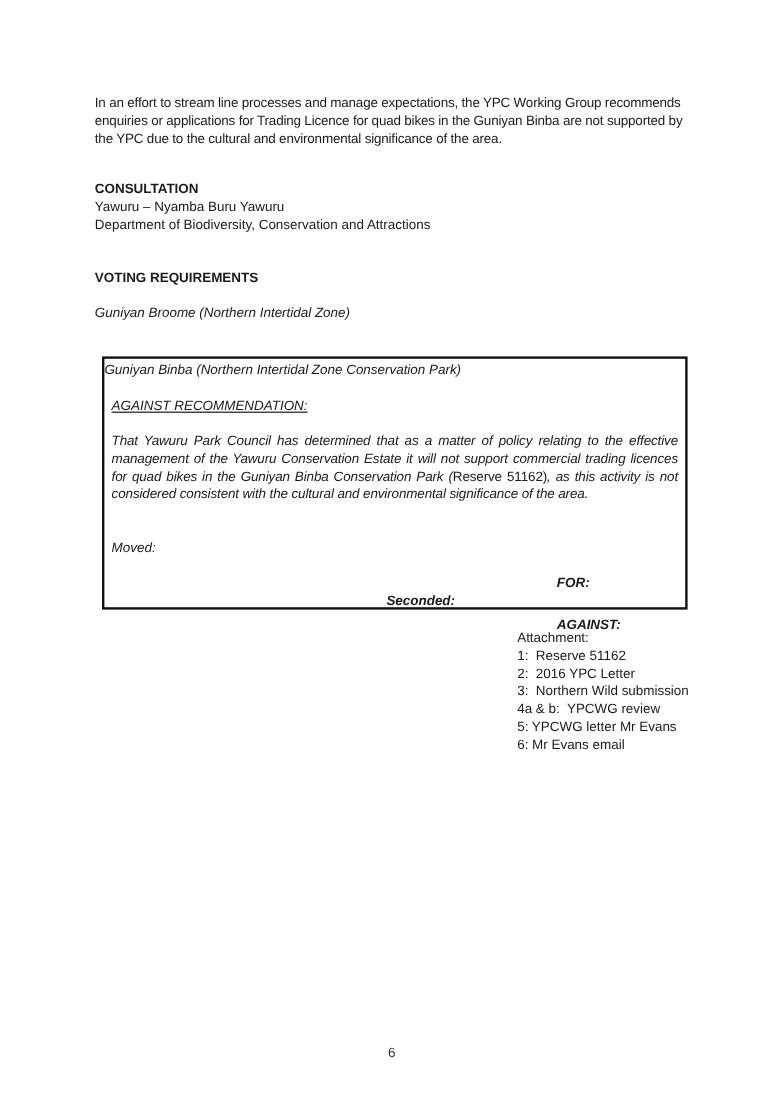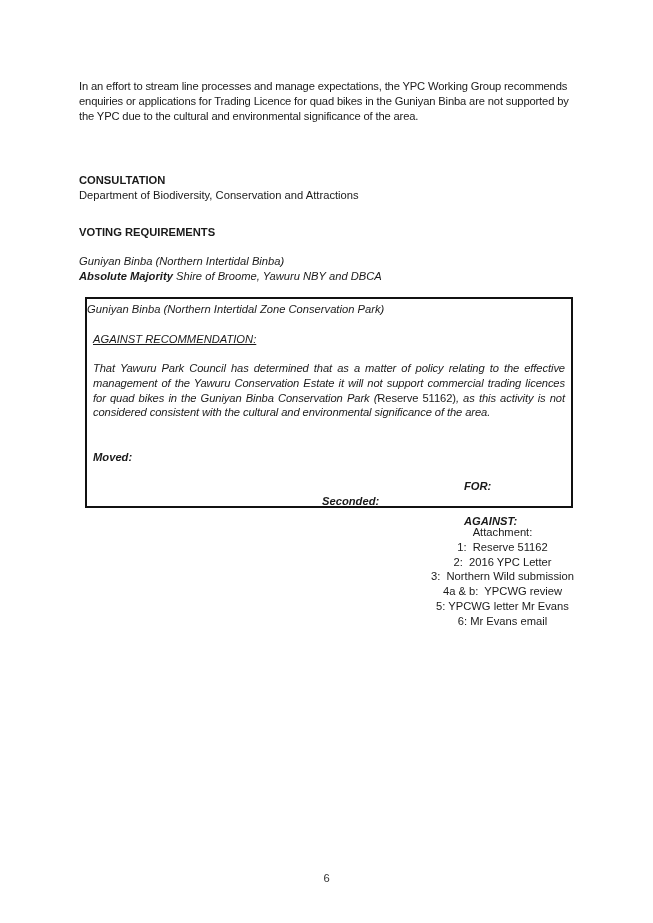--- a/index.html
+++ b/index.html
@@ -18,21 +18,21 @@
       line-height: 14.8px;
     }
     .abs { position: absolute; }
     .para {
       left: 79px;
       top: 79px;
       width: 500px;
       letter-spacing: -0.15px;
     }
     .heading { font-weight: bold; }
-    .section-consult { left: 79px; top: 151px; width: 400px; margin-top: 22px; }
+    .section-consult { left: 79px; top: 151px; width: 400px; }
     .section-voting { left: 79px; top: 225px; width: 400px; }
     .voting-lines { left: 79px; top: 254px; width: 420px; }
     .italic { font-style: italic; }
     .bold { font-weight: bold; }
 
     .box {
       left: 85px;
       top: 297px;
       width: 484px;
       height: 207px;
@@ -56,62 +56,62 @@
       left: 6px;
       right: 6px;
       top: 62px;
       font-style: italic;
       text-align: justify;
       letter-spacing: -0.1px;
     }
     .box-body .upright { font-style: normal; margin-top: 43px; }
     .moved {
       position: absolute; left: 6px; top: 151px;
-      font-style: italic; font-weight: bold;
+      font-style: italic; font-weight: normal;
     }
     .seconded {
       position: absolute; left: 235px; top: 151px;
       font-style: italic; font-weight: bold; margin-top: 44px;
     }
     .for-label {
       position: absolute; left: 377px; top: 180px;
       font-style: italic; font-weight: bold;
     }
     .against-label {
       position: absolute; left: 377px; top: 195px;
       font-style: italic; font-weight: bold; margin-top: 20px;
     }
     .attachments {
       right: 79px;
       top: 525px;
-      text-align: center;
+      text-align: left;
     }
     .attachments div { white-space: pre; }
     .page-number {
       left: 0; right: 0;
       top: 871px;
       text-align: center;
       color: #333;
     }
   </style>
 </head>
 <body>
 
 <div class="abs para">In an effort to stream line processes and manage expectations, the YPC Working Group recommends enquiries or applications for Trading Licence for quad bikes in the Guniyan Binba are not supported by the YPC due to the cultural and environmental significance of the area.</div>
 
 <div class="abs section-consult">
   <div class="heading">CONSULTATION</div>
+  <div>Yawuru – Nyamba Buru Yawuru</div>
   <div>Department of Biodiversity, Conservation and Attractions</div>
 </div>
 
 <div class="abs section-voting heading">VOTING REQUIREMENTS</div>
 
 <div class="abs voting-lines">
-  <div class="italic">Guniyan Binba (Northern Intertidal Binba)</div>
-  <div class="italic"><span class="bold">Absolute Majority</span><span> Shire of Broome, Yawuru NBY and DBCA</span></div>
+  <div class="italic">Guniyan Broome (Northern Intertidal Zone)</div>
 </div>
 
 <div class="abs box">
   <div class="box-title">Guniyan Binba (Northern Intertidal Zone Conservation Park)</div>
   <div class="box-rec">AGAINST RECOMMENDATION:</div>
   <div class="box-body"><span>That Yawuru Park Council has determined that as a matter of policy relating to the effective management of the Yawuru Conservation Estate it will not support commercial trading licences for quad bikes in the Guniyan Binba Conservation Park (</span><span class="upright">Reserve 51162)</span><span>, as this activity is not considered consistent with the cultural and environmental significance of the area.</span></div>
   <div class="moved">Moved:</div>
   <div class="seconded">Seconded:</div>
   <div class="for-label">FOR:</div>
   <div class="against-label">AGAINST:</div>

